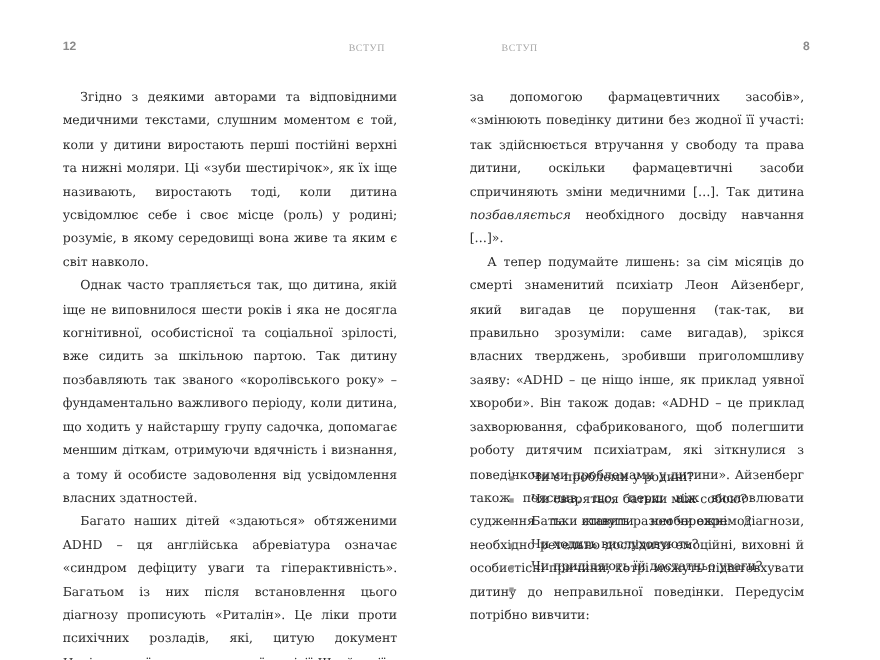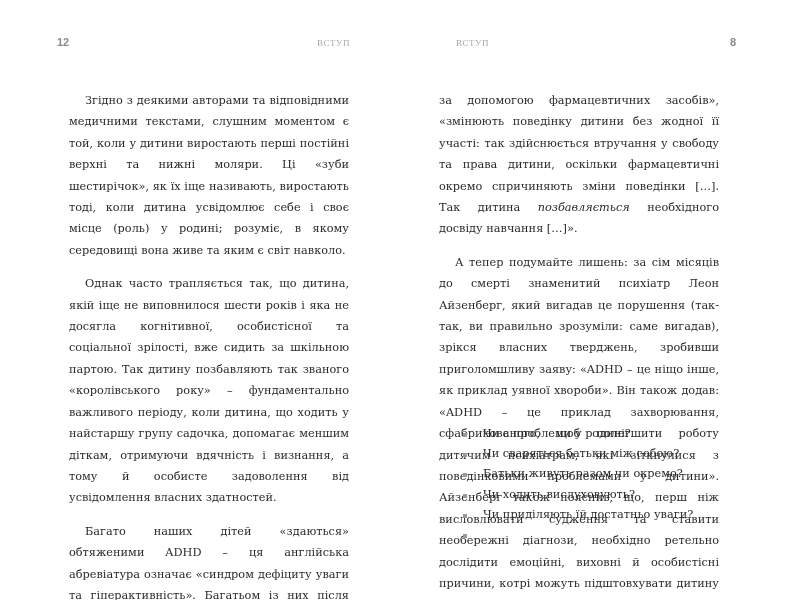--- a/index.html
+++ b/index.html
@@ -26,21 +26,21 @@
   .left .running-head { left: 317px; }
   .right .running-head { left: 56px; }
   .right .folio { left: 330px; }
   .text {
     position: absolute; top: 78px; width: 304px;
     font-size: 11.3px; line-height: 21.4px;
     text-align: justify; hyphens: manual;
   }
   .left .text { left: 57px; }
   .right .text { left: 27px; }
-  .text p { margin: 12px; text-indent: 16px; }
+  .text p { margin: 0; text-indent: 16px; }
   .text p.cont { text-indent: 0; }
   .text em { }
   .list {
     position: absolute; left: 60px; top: 424px;
     margin: 0; padding: 0; list-style: none;
     font-size: 11.3px; line-height: 20.2px;
   }
   .list li { position: relative; padding-left: 23px; }
   .list li .bullet {
     position: absolute; left: 3px; top: 9px;
@@ -57,21 +57,21 @@
     <p>Згідно з деякими авторами та відповідними медичними текстами, слушним моментом є той, коли у дитини виростають перші постійні верхні та нижні моляри. Ці «зуби шестирічок», як їх іще називають, виростають тоді, коли дитина усвідомлює себе і своє місце (роль) у родині; розуміє, в якому середовищі вона живе та яким є світ навколо.</p>
     <p>Однак часто трапляється так, що дитина, якій іще не виповнилося шести років і яка не досягла когнітивної, особистісної та соціальної зрілості, вже сидить за шкільною партою. Так дитину позбавляють так званого «королівського року» – фундаментально важливого періоду, коли дитина, що ходить у найстаршу групу садочка, допомагає меншим діткам, отримуючи вдячність і визнання, а тому й особисте задоволення від усвідомлення власних здатностей.</p>
     <p>Багато наших дітей «здаються» обтяженими ADHD – ця англійська абревіатура означає «синдром дефіциту уваги та гіперактивність». Багатьом із них після встановлення цього діагнозу прописують «Риталін». Це ліки проти психічних розладів, які, цитую документ Національної консультативної комісії Швейцарії з біомедичної етики від 22 листопада 2011 р. із назвою «Покращення стану людини</p>
   </div>
 </div>
 
 <div class="page right">
   <div class="running-head">ВСТУП</div>
   <div class="folio">8</div>
   <div class="text">
-    <p class="cont"><span>за допомогою фармацевтичних засобів», «змінюють поведінку дитини без жодної її участі: так здійснюється втручання у свободу та права дитини, оскільки фармацевтичні окремо спричиняють зміни поведінки […]. Так дитина </span><em>позбавляється</em><span> необхідного досвіду навчання […]».</span></p>
+    <p class="cont"><span>за допомогою фармацевтичних засобів», «змінюють поведінку дитини без жодної її участі: так здійснюється втручання у свободу та права дитини, оскільки фармацевтичні засоби спричиняють зміни медичними […]. Так дитина </span><em>позбавляється</em><span> необхідного досвіду навчання […]».</span></p>
     <p>А тепер подумайте лишень: за сім місяців до смерті знаменитий психіатр Леон Айзенберг, який вигадав це порушення (так-так, ви правильно зрозуміли: саме вигадав), зрікся власних тверджень, зробивши приголомшливу заяву: «ADHD – це ніщо інше, як приклад уявної хвороби». Він також додав: «ADHD – це приклад захворювання, сфабрикованого, щоб полегшити роботу дитячим психіатрам, які зіткнулися з поведінковими проблемами у дитини». Айзенберг також пояснив, що, перш ніж висловлювати судження та ставити необережні діагнози, необхідно ретельно дослідити емоційні, виховні й особистісні причини, котрі можуть підштовхувати дитину до неправильної поведінки. Передусім потрібно вивчити:</p>
   </div>
   <ul class="list">
     <li><span class="bullet"></span><span>Чи є проблеми у родині?</span></li>
     <li><span class="bullet"></span><span>Чи сваряться батьки між собою?</span></li>
     <li><span class="bullet"></span><span>Батьки живуть разом чи окремо?</span></li>
     <li><span class="bullet"></span><span>Чи ходить вислуховують?</span></li>
     <li><span class="bullet"></span><span>Чи приділяють їй достатньо уваги?</span></li>
     <li><span class="bullet"></span></li>
   </ul>

